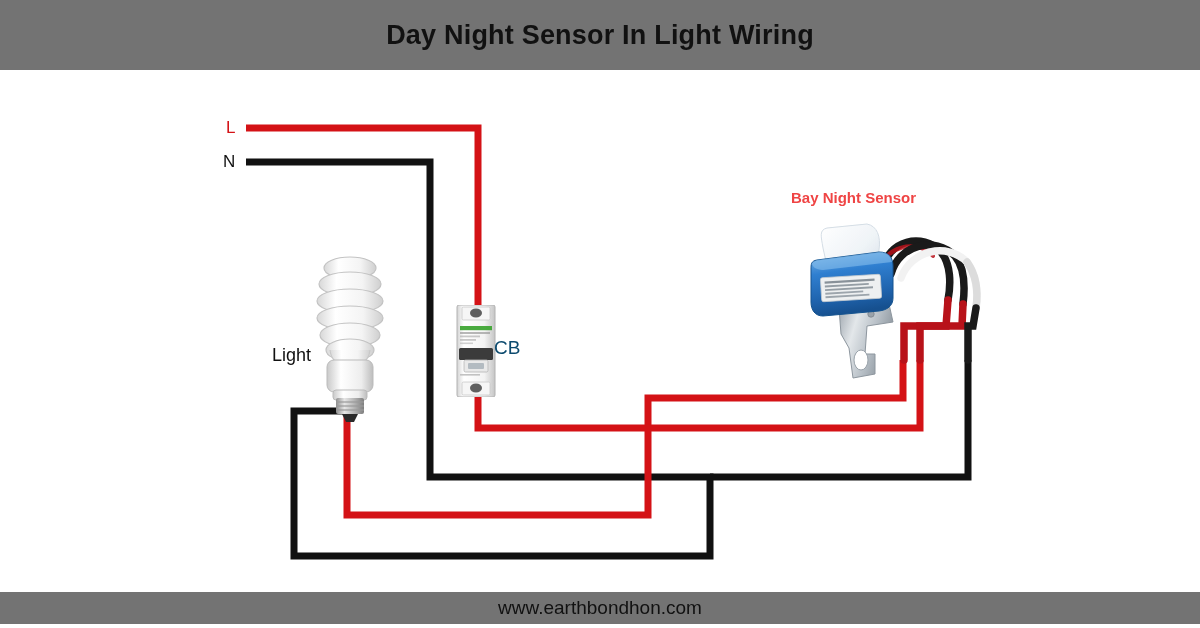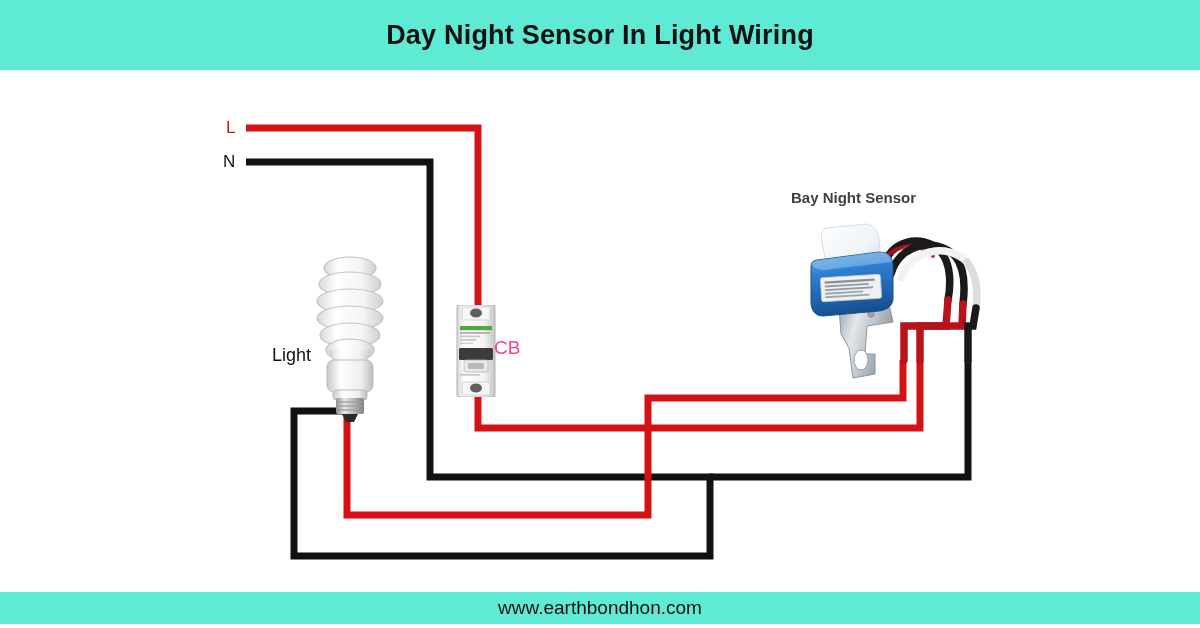--- a/index.html
+++ b/index.html
@@ -17,21 +17,21 @@
   #page {
     position: relative;
     width: 1200px;
     height: 628px;
     background: #ffffff;
   }
   .band {
     position: absolute;
     left: 0;
     width: 1200px;
-    background: #5eead4;
+    background: #737373;
     display: flex;
     align-items: center;
     justify-content: center;
   }
   #title-band {
     top: 0;
     height: 70px;
   }
   #footer-band {
     top: 592px;
@@ -87,28 +87,28 @@
     left: 272px;
     top: 346px;
     font-size: 18px;
     color: #111111;
     text-align: right;
   }
   #label-cb {
     left: 494px;
     top: 338px;
     font-size: 19px;
-    color: #ec4899;
+    color: #0c4a6e;
   }
   #label-sensor {
     left: 791px;
     top: 190px;
     font-size: 15px;
     font-weight: bold;
-    color: #404040;
+    color: #ef4444;
   }
   .device {
     position: absolute;
   }
   #bulb { left: 300px; top: 250px; width: 100px; height: 175px; }
   #breaker { left: 455px; top: 305px; width: 42px; height: 92px; }
   #sensor { left: 805px; top: 222px; width: 190px; height: 160px; }
 </style>
 </head>
 <body>

